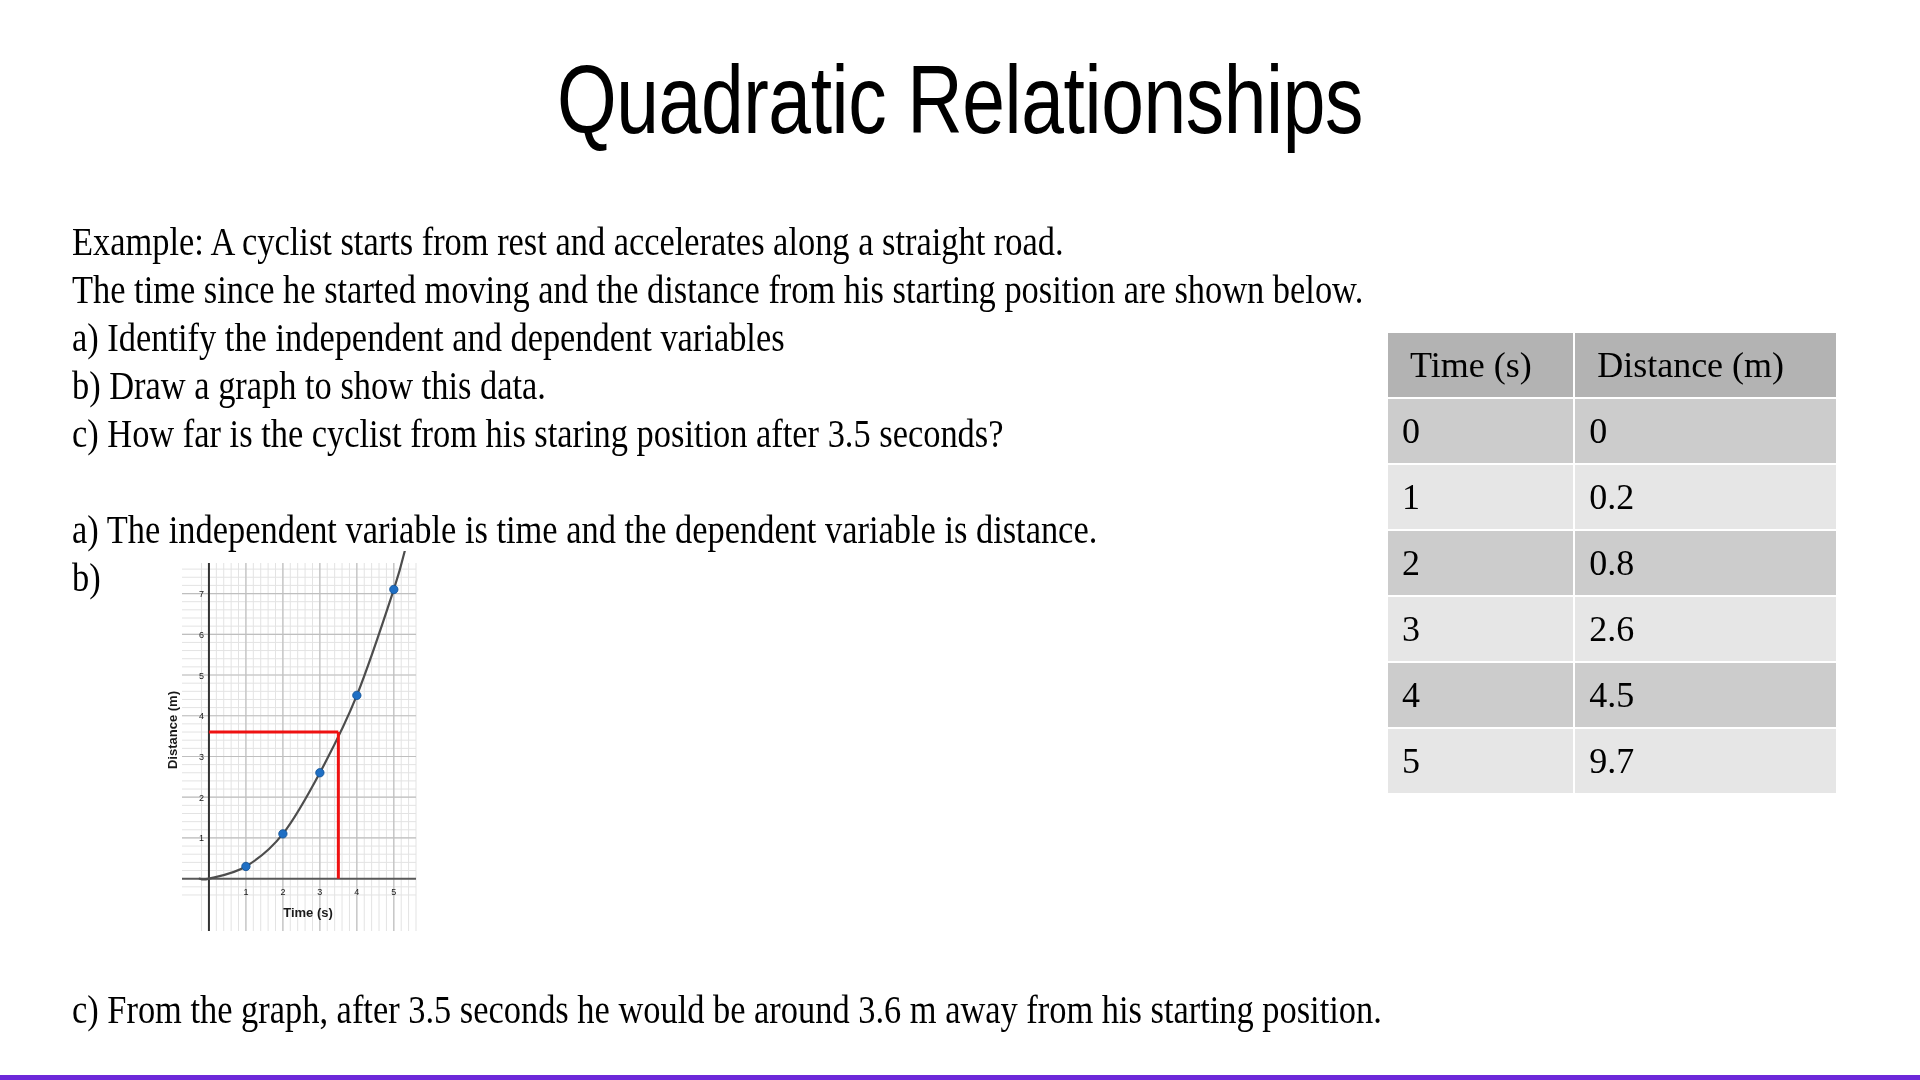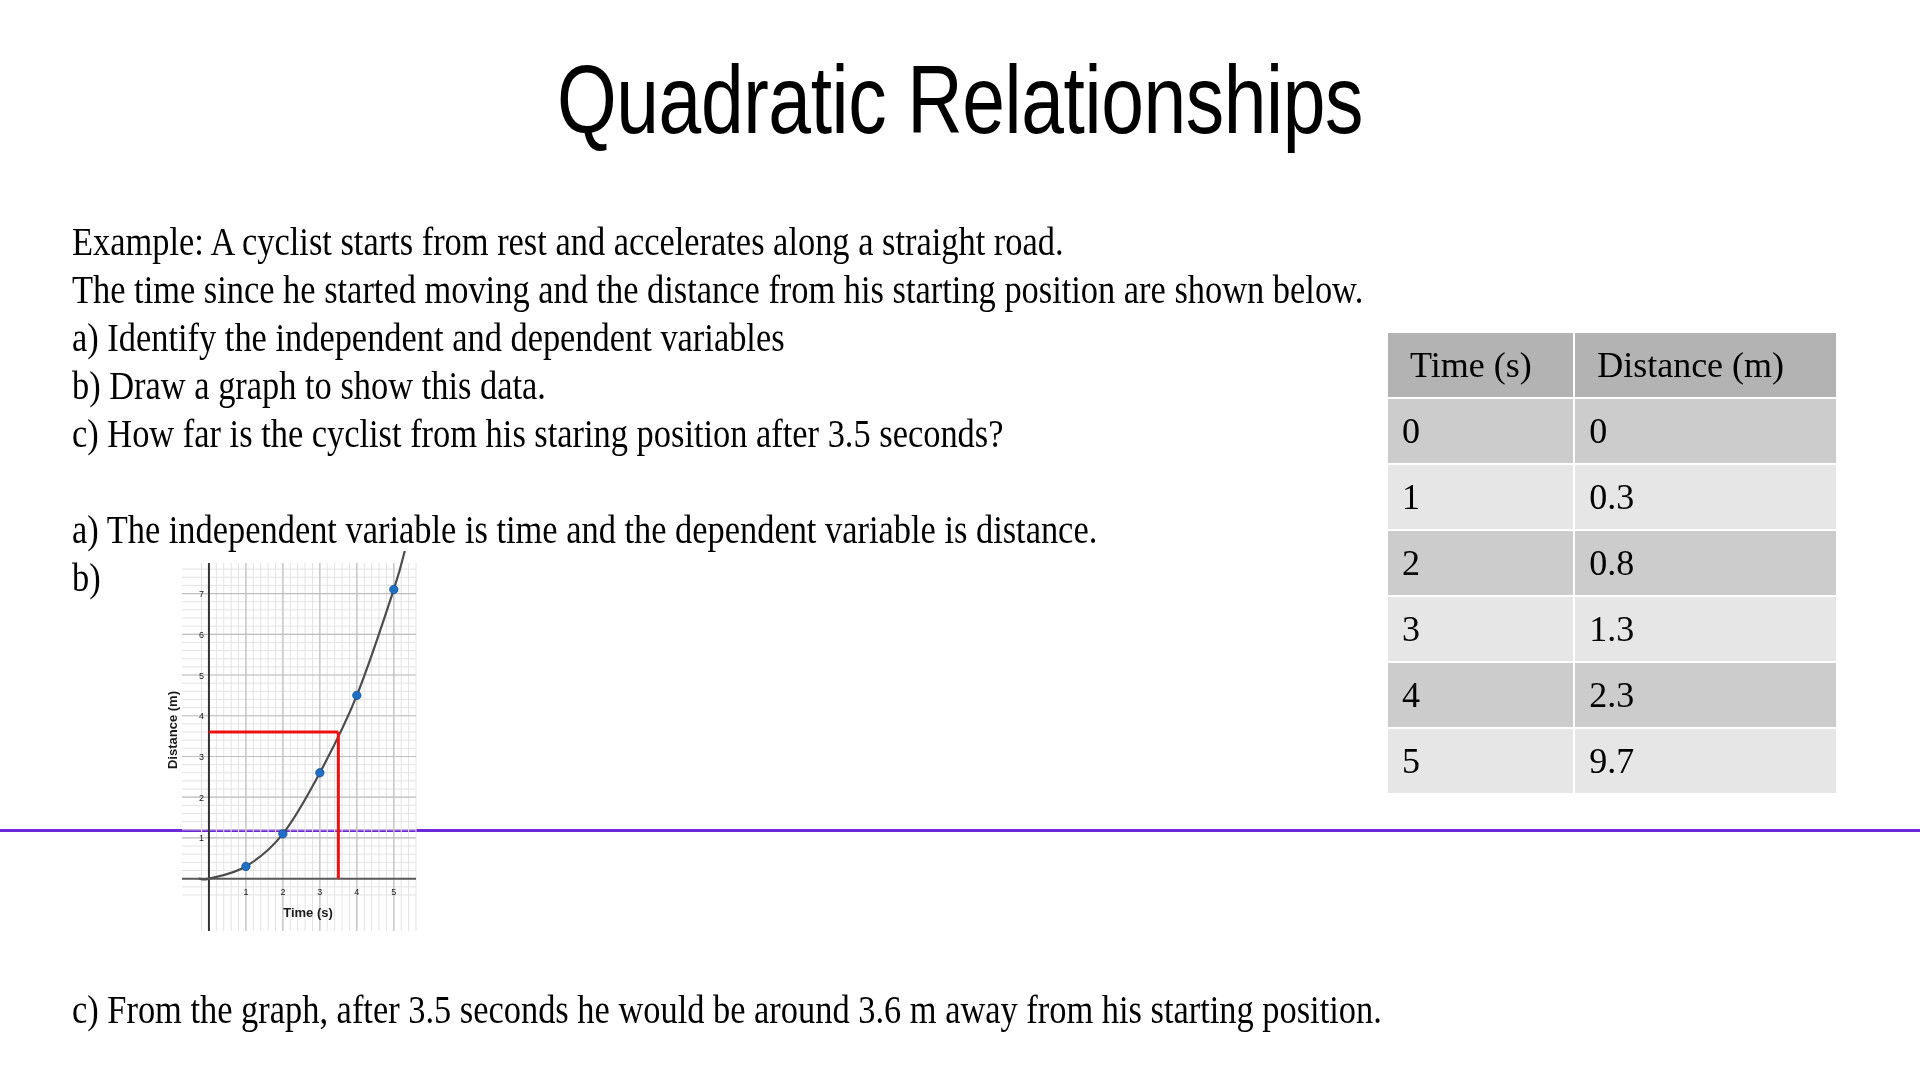--- a/index.html
+++ b/index.html
@@ -5,23 +5,23 @@
   * { box-sizing: border-box; }
   html, body {
     margin: 0; padding: 0;
     width: 1920px; height: 1080px;
     background: #ffffff;
     overflow: hidden;
   }
   #slide {
     position: relative;
     width: 1920px;
-    height: 832px;
+    height: 1080px;
     background: #ffffff;
-    border-bottom: 3px solid #6d28d9;
+    border-bottom: 5px solid #6d28d9;
     font-family: "Liberation Serif", serif;
   }
 
   
   #title {
     position: absolute;
     top: 52px;
     left: 0;
     width: 1920px;
     text-align: center;
@@ -122,33 +122,33 @@
         <th>Distance (m)</th>
       </tr>
     </thead>
     <tbody>
       <tr class="row-dark">
         <td>0</td>
         <td>0</td>
       </tr>
       <tr class="row-light">
         <td>1</td>
-        <td>0.3</td>
+        <td>0.2</td>
       </tr>
       <tr class="row-dark">
         <td>2</td>
         <td>0.8</td>
       </tr>
       <tr class="row-light">
         <td>3</td>
-        <td>1.3</td>
+        <td>2.6</td>
       </tr>
       <tr class="row-dark">
         <td>4</td>
-        <td>2.3</td>
+        <td>4.5</td>
       </tr>
       <tr class="row-light">
         <td>5</td>
         <td>9.7</td>
       </tr>
     </tbody>
   </table>
 
   <div id="graph-wrap">
     <svg id="graph-svg" width="262" height="404" viewBox="0 0 262 404">

